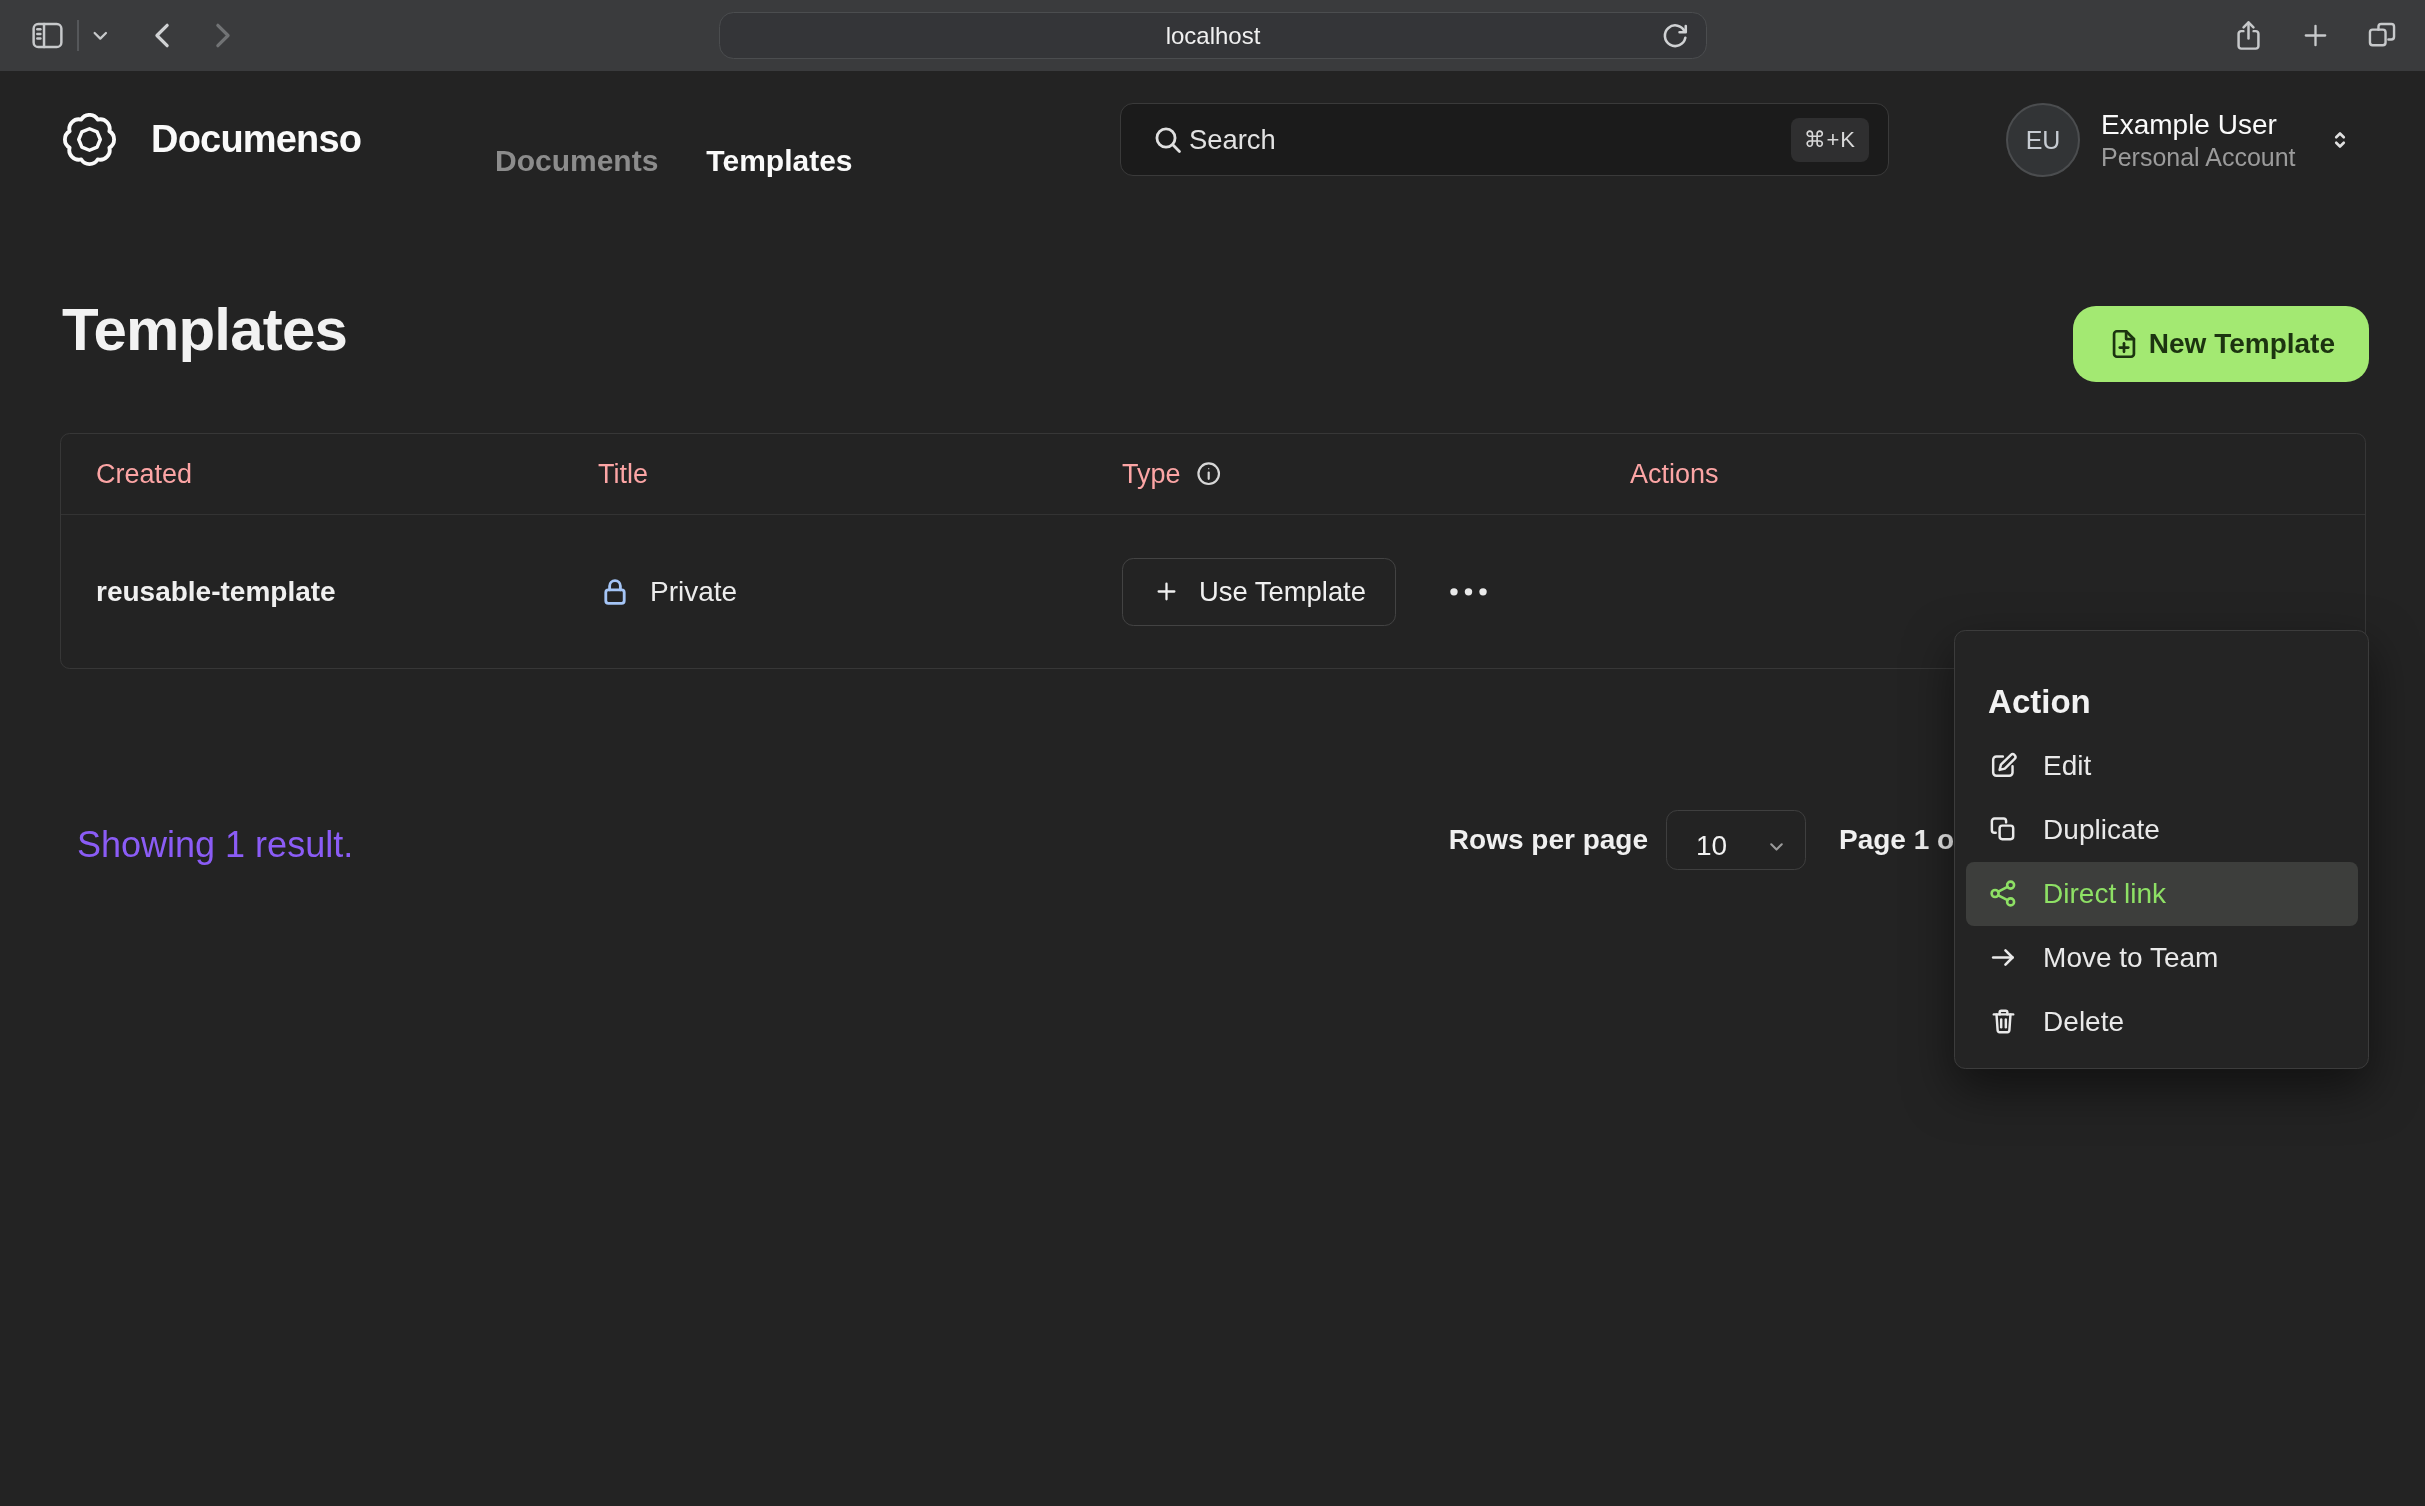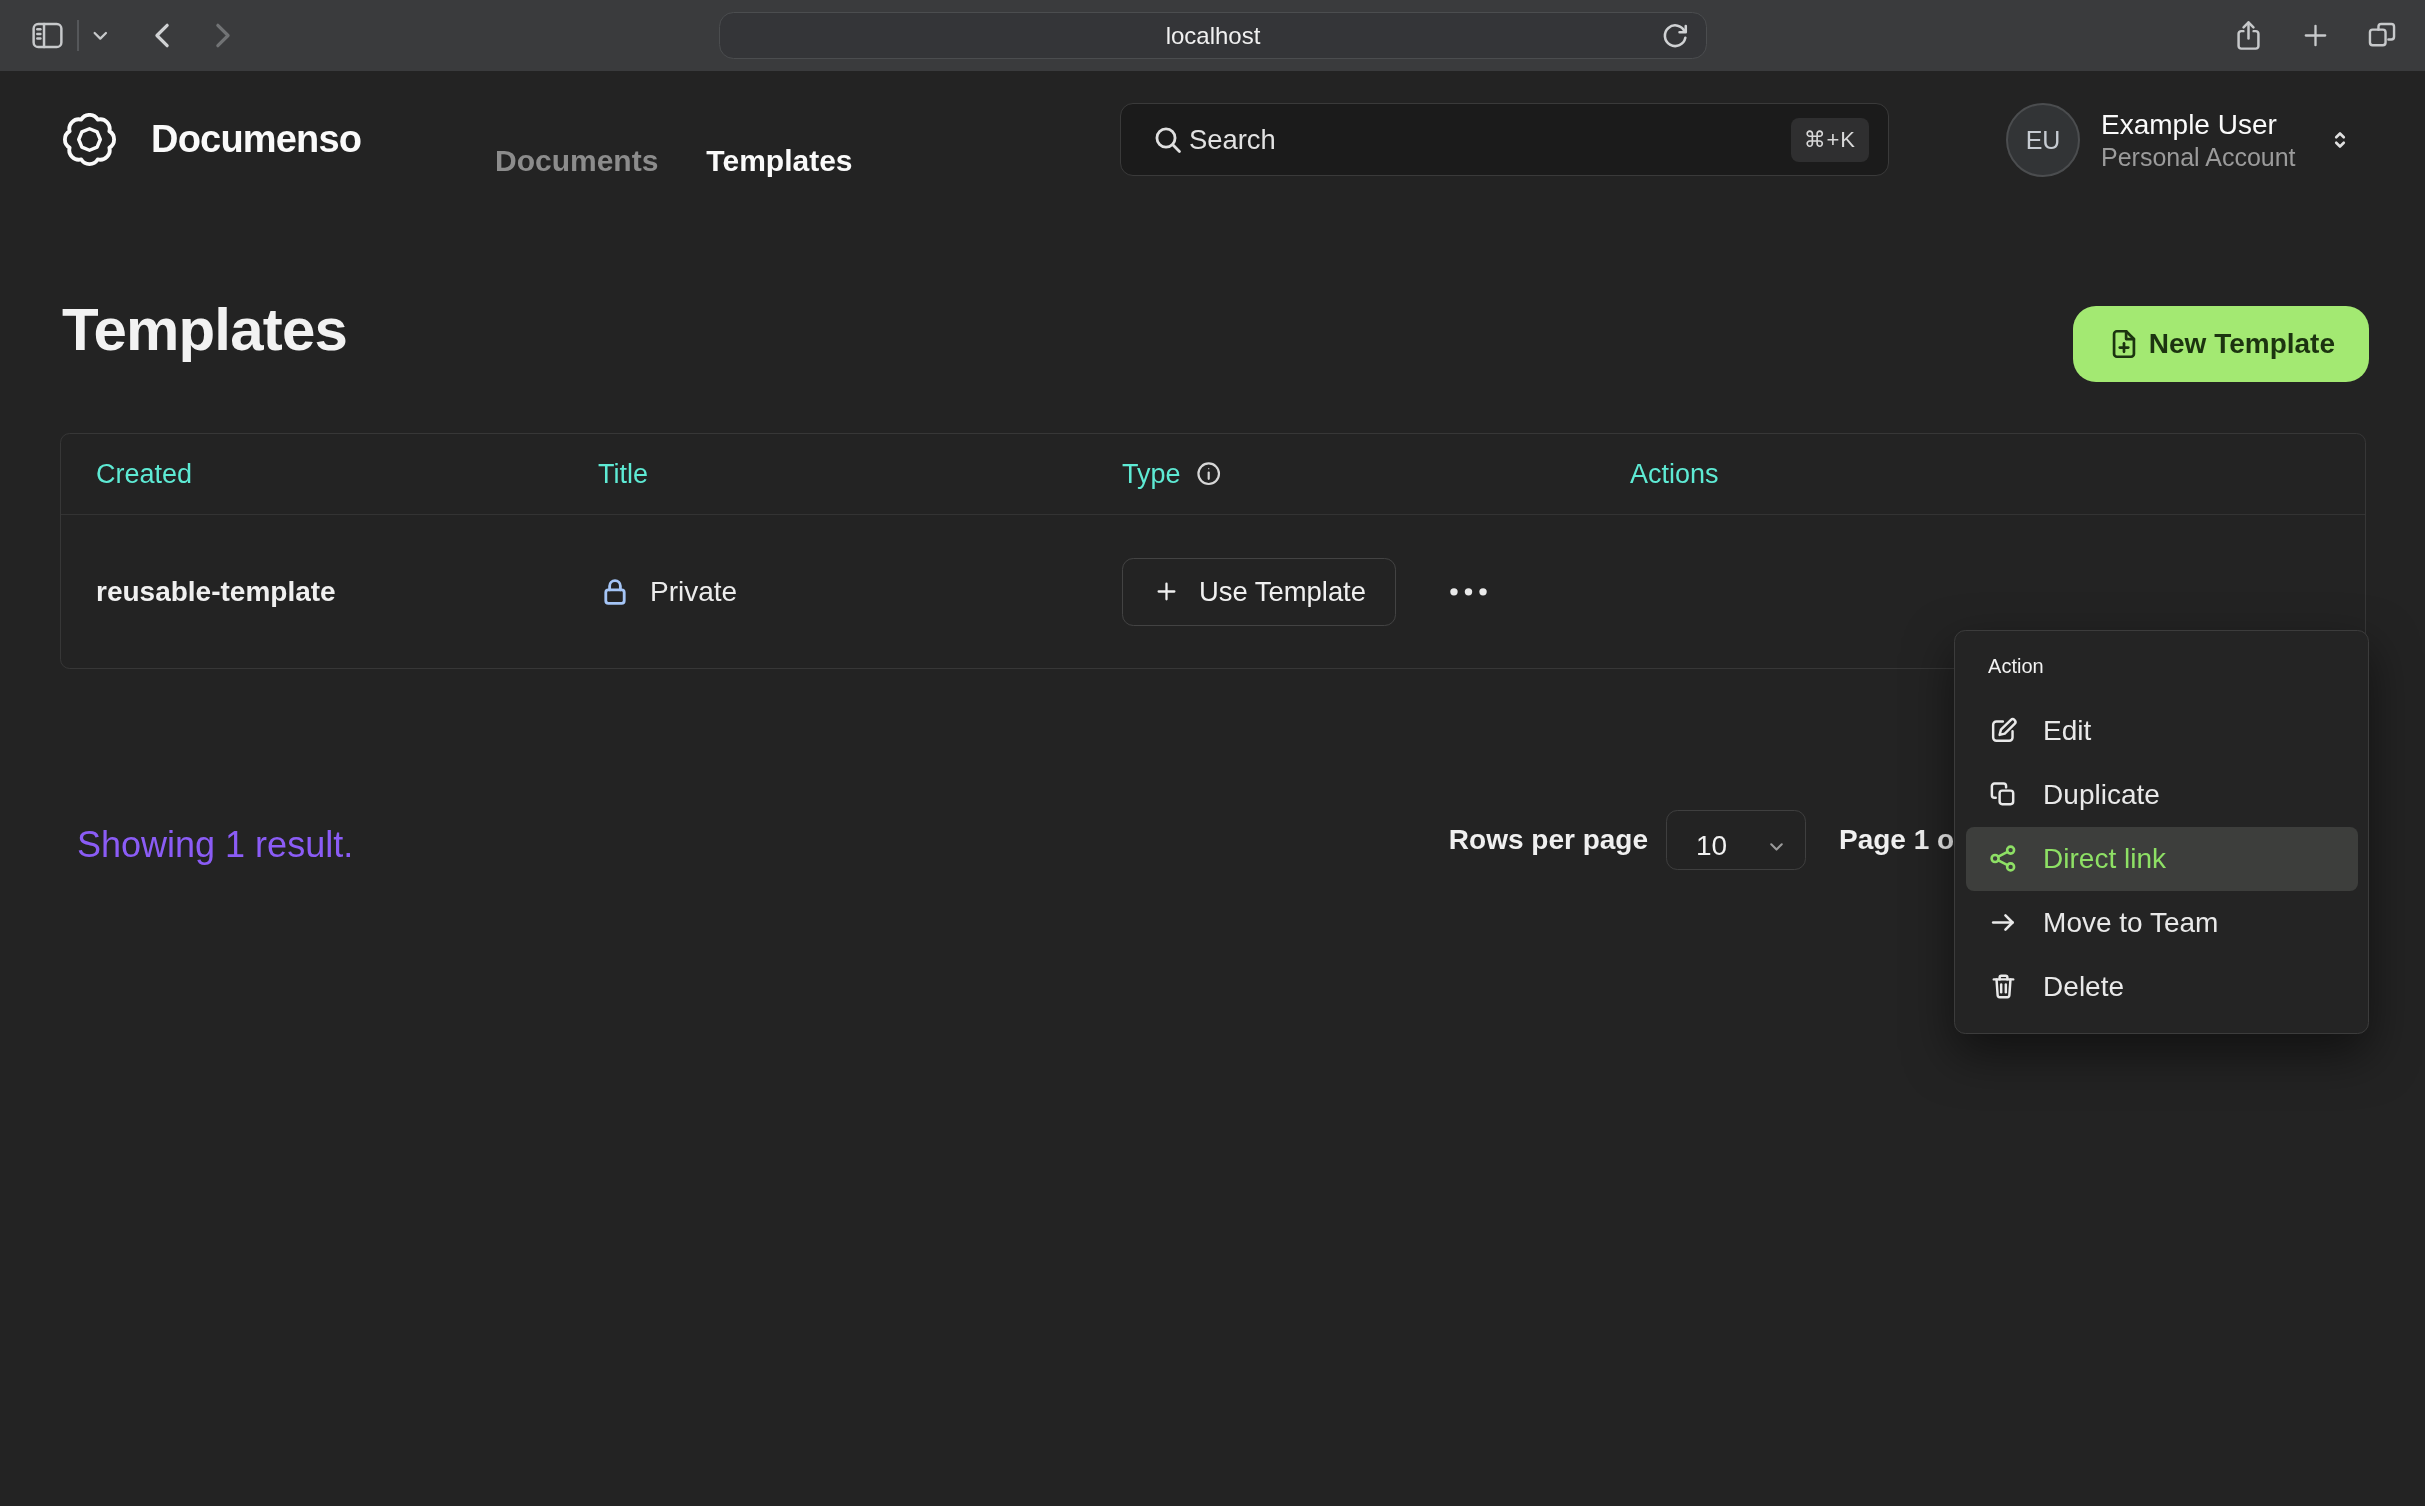--- a/index.html
+++ b/index.html
@@ -82,21 +82,21 @@
 
   
   .table {
     position:absolute; left:60px; top:362px; width:2306px;
     border:1.6px solid #373737; border-radius:9.7px;
   }
   .thead, .trow {
     display:grid; grid-template-columns:502px 524px 508px 1fr;
     align-items:center; padding-left:35px;
   }
-  .thead { height:81px; border-bottom:1.6px solid #333333; font-size:27px; font-weight:500; color:#5eead4; }
+  .thead { height:81px; border-bottom:1.6px solid #333333; font-size:27px; font-weight:500; color:#fca5a5; }
   .th-type { display:flex; align-items:center; gap:14.5px; }
   .trow { height:153px; font-size:28px; color:#ececec; }
   .cell-title { font-weight:600; color:#f0f0f0; }
   .cell-type { display:flex; align-items:center; gap:18px; }
   .cell-actions { display:flex; align-items:center; }
   .use-template {
     height:68px; padding:0 29px; background:transparent;
     border:1.6px solid #434343; border-radius:11.3px;
     display:flex; align-items:center; gap:18px;
     font-family:inherit; font-size:27.4px; font-weight:500; color:#f0f0f0; cursor:pointer;
@@ -118,21 +118,21 @@
   
   .menu {
     position:absolute; left:1954px; top:559px; width:415px;
     background:#242424; border:1.6px solid #3c3c3c; border-radius:11.3px;
     box-shadow:0 19.4px 48px rgba(0,0,0,.5);
     padding:14.5px 10.5px; z-index:10;
   }
   .menu-title {
     height:42px; padding:0 22.6px; margin-bottom:11.3px;
     display:flex; align-items:center;
-    font-size:20px; font-weight:400; color:#f2f2f2;
+    font-size:33px; font-weight:700; color:#f2f2f2;margin-top:35px;
   }
   .menu-item {
     height:64px; padding:0 22.6px; border-radius:8px;
     display:flex; align-items:center; gap:24px;
     font-size:28px; color:#e9e9e9; cursor:pointer;
   }
   .menu-item.highlighted { background:#3d3e3c; color:#8ee065; }
 </style>
 </head>
 <body>

